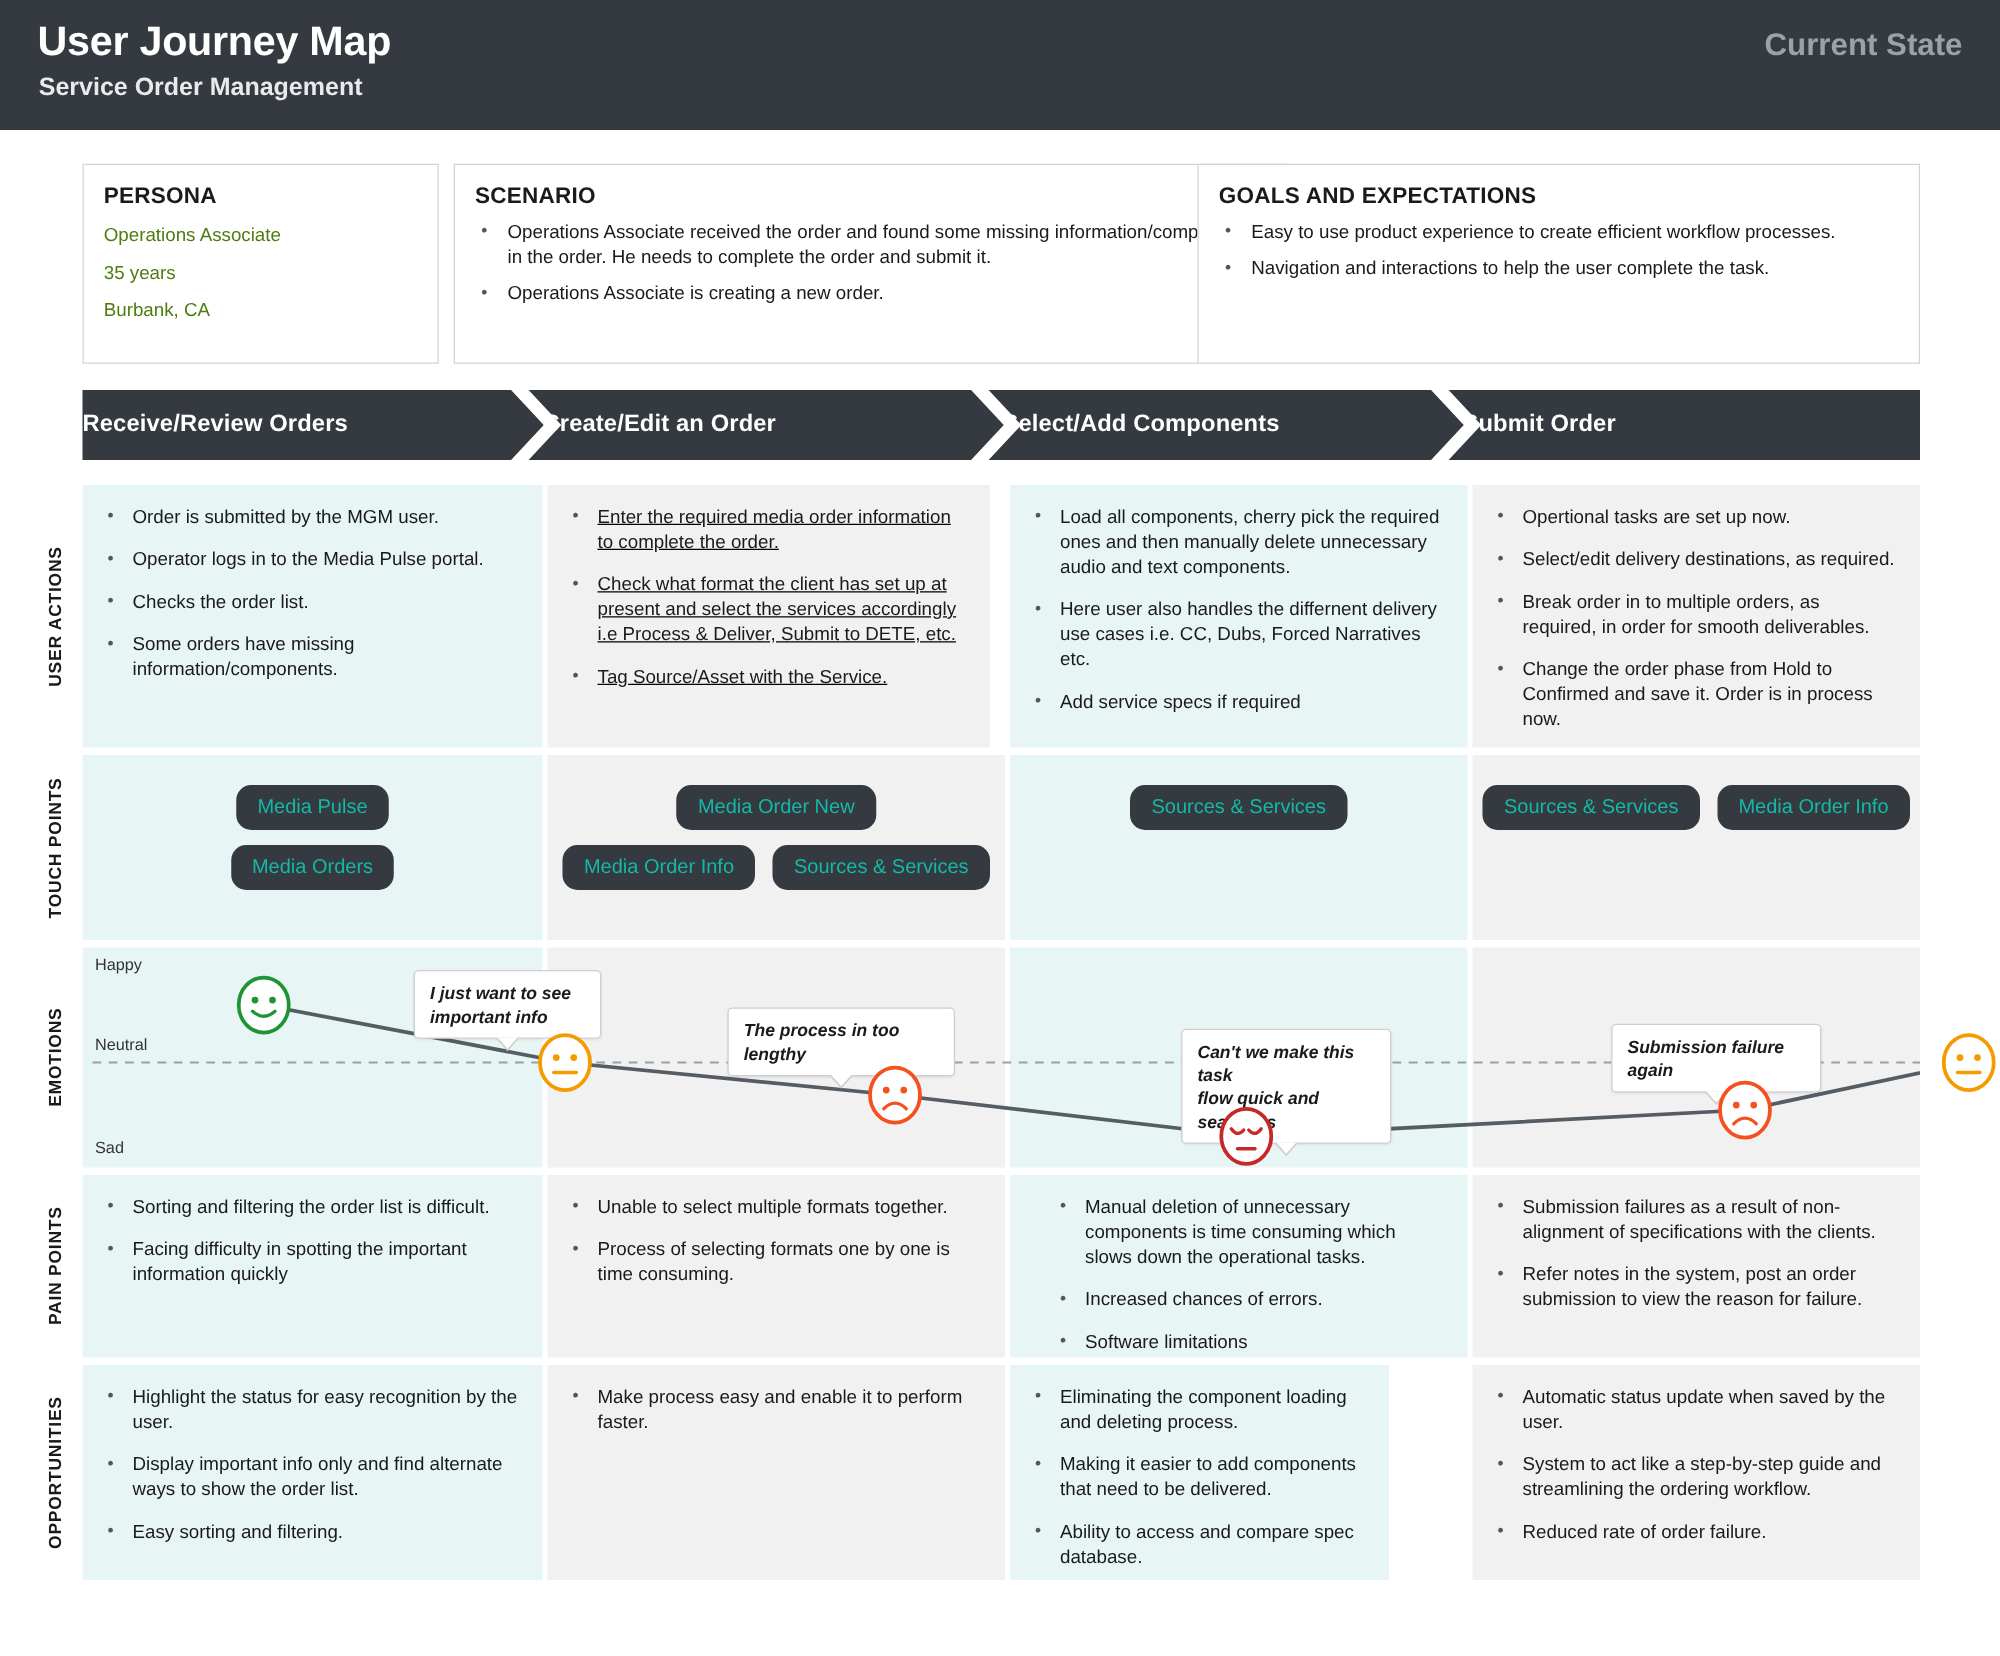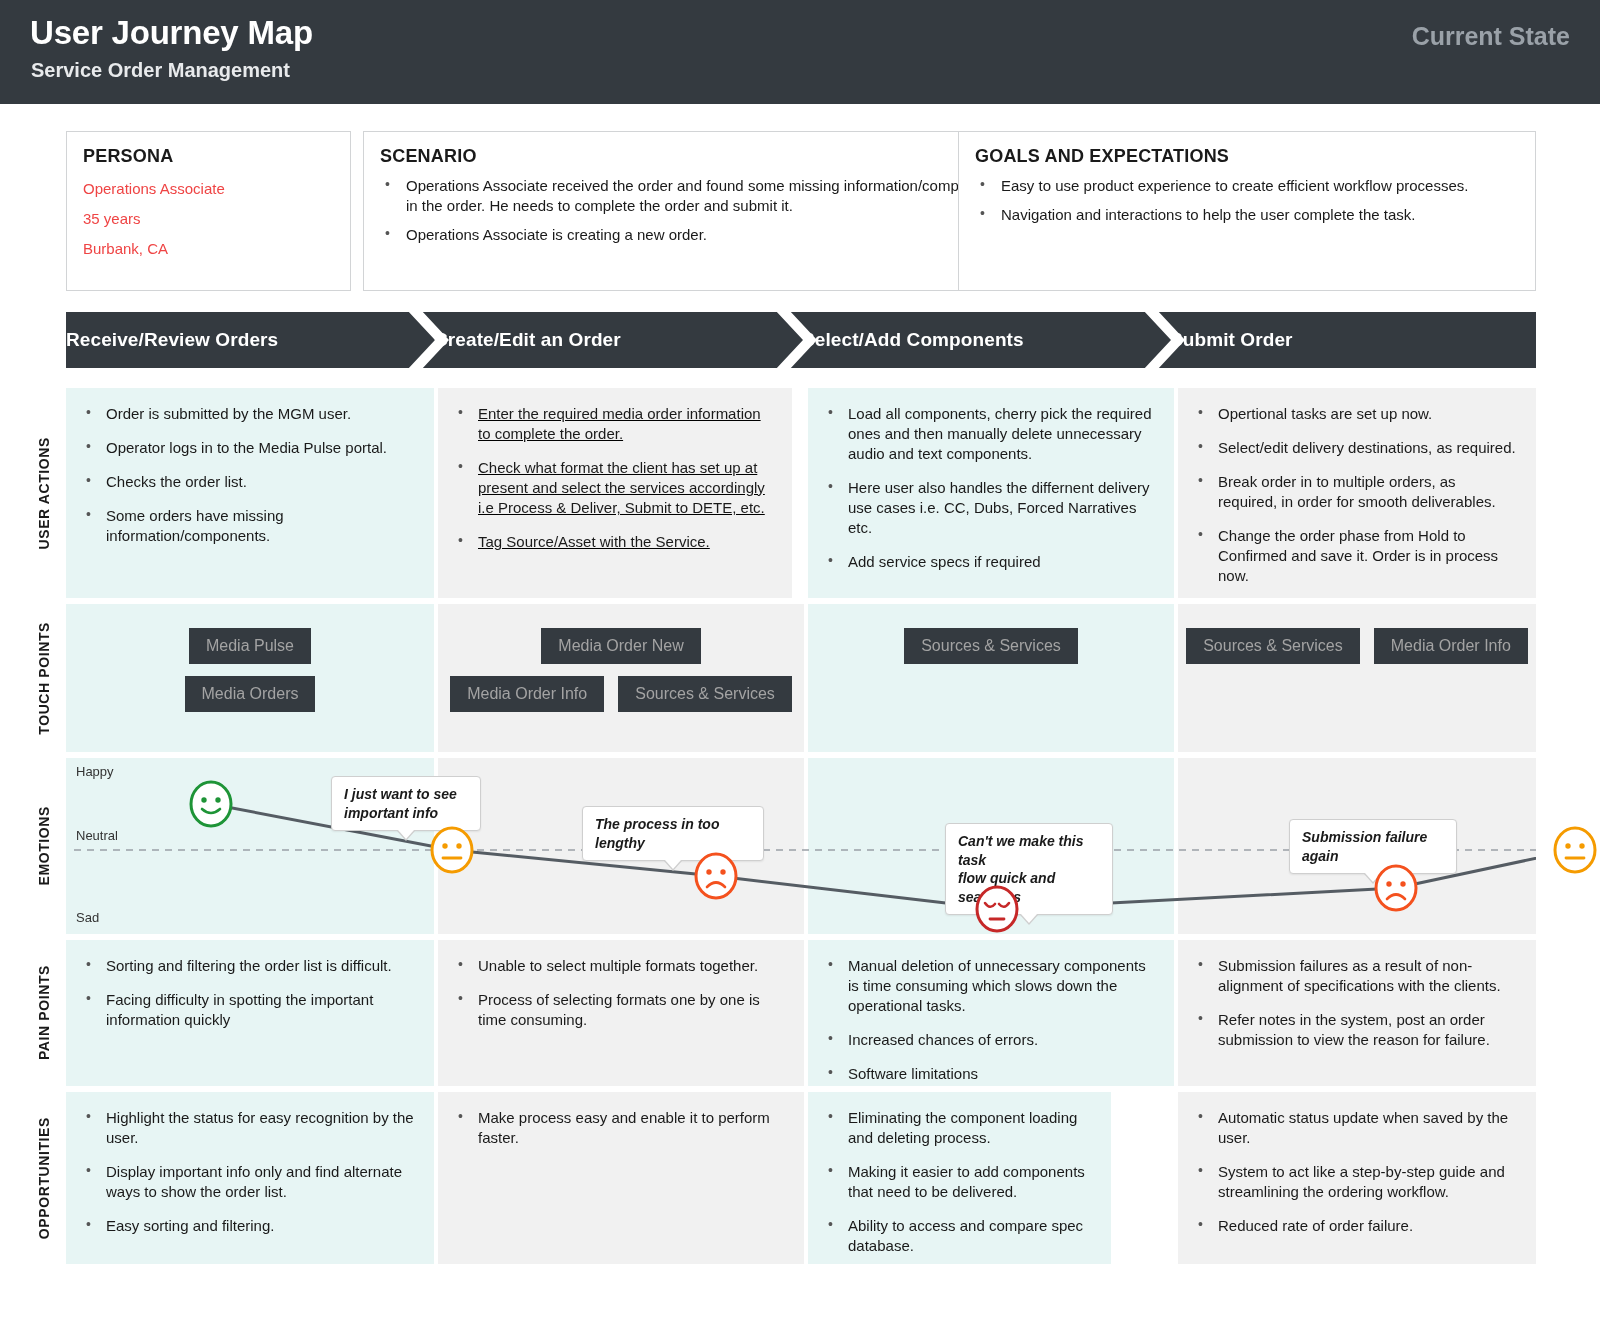--- a/index.html
+++ b/index.html
@@ -36,21 +36,21 @@
   }
   #persona-box  { left: 66px;  top: 131px; width: 285px; height: 160px; }
   #scenario-box { left: 363px; top: 131px; width: 668px; height: 160px; }
   #goals-box    { left: 958px; top: 131px; width: 578px; height: 160px; }
 
   .info-head {
     font-size: 18px; font-weight: bold; color: #1A1A1A;
     margin: 14px 0 0 16px; letter-spacing: 0.2px;
   }
   .persona-line {
-    font-size: 15px; color: #ef4444; margin: 13px 0 0 16px;
+    font-size: 15px; color: #4d7c0f; margin: 13px 0 0 16px;
   }
   .info-list { margin: 9px 16px 0 16px; list-style: none; }
   .info-list li {
     position: relative; padding-left: 26px; margin-top: 9px;
     font-size: 15px; color: #1A1A1A; line-height: 1.33;
   }
   .info-list li::before {
     content: "•"; position: absolute; left: 5px; top: -1px;
     color: #555; font-size: 14px;
   }
@@ -101,22 +101,22 @@
   }
 
   
   .chips {
     width: 100%; height: 100%;
     display: flex; flex-direction: column; align-items: center;
     justify-content: flex-start; padding-top: 24px; gap: 12px;
   }
   .chip-line { display: flex; gap: 14px; justify-content: center; }
   .chip {
-    background: #343A40; color: #a3a3a3;
-    font-size: 16px; border-radius: 0;
+    background: #343A40; color: #14b8a6;
+    font-size: 16px; border-radius: 12px;
     padding: 9px 17px; white-space: nowrap;
   }
 
   
   #emotions-row { overflow: visible; }
   .emo-axis-label {
     position: absolute; font-size: 13px; color: #333; z-index: 4;
   }
   .emo-svg { position: absolute; left: 0; top: 0; z-index: 3; }
   .bubble {
@@ -358,21 +358,21 @@
         <li>Sorting and filtering the order list is difficult.</li>
         <li>Facing difficulty in spotting the important information quickly</li>
       </ul>
     </div>
     <div class="cell gray" style="left:372px;width:366px;">
       <ul class="bullets">
         <li>Unable to select multiple formats together.</li>
         <li>Process of selecting formats one by one is time consuming.</li>
       </ul>
     </div>
-    <div class="cell mint" style="left:742px;width:366px;">
+    <div class="cell mint" style="left:742px;width:366px;padding-left:20px;">
       <ul class="bullets">
         <li>Manual deletion of unnecessary components is time consuming which slows down the operational tasks.</li>
         <li>Increased chances of errors.</li>
         <li>Software limitations</li>
       </ul>
     </div>
     <div class="cell gray" style="left:1112px;width:358px;">
       <ul class="bullets">
         <li>Submission failures as a result of non-alignment of specifications with the clients.</li>
         <li>Refer notes in the system, post an order submission to view the reason for failure.</li>

